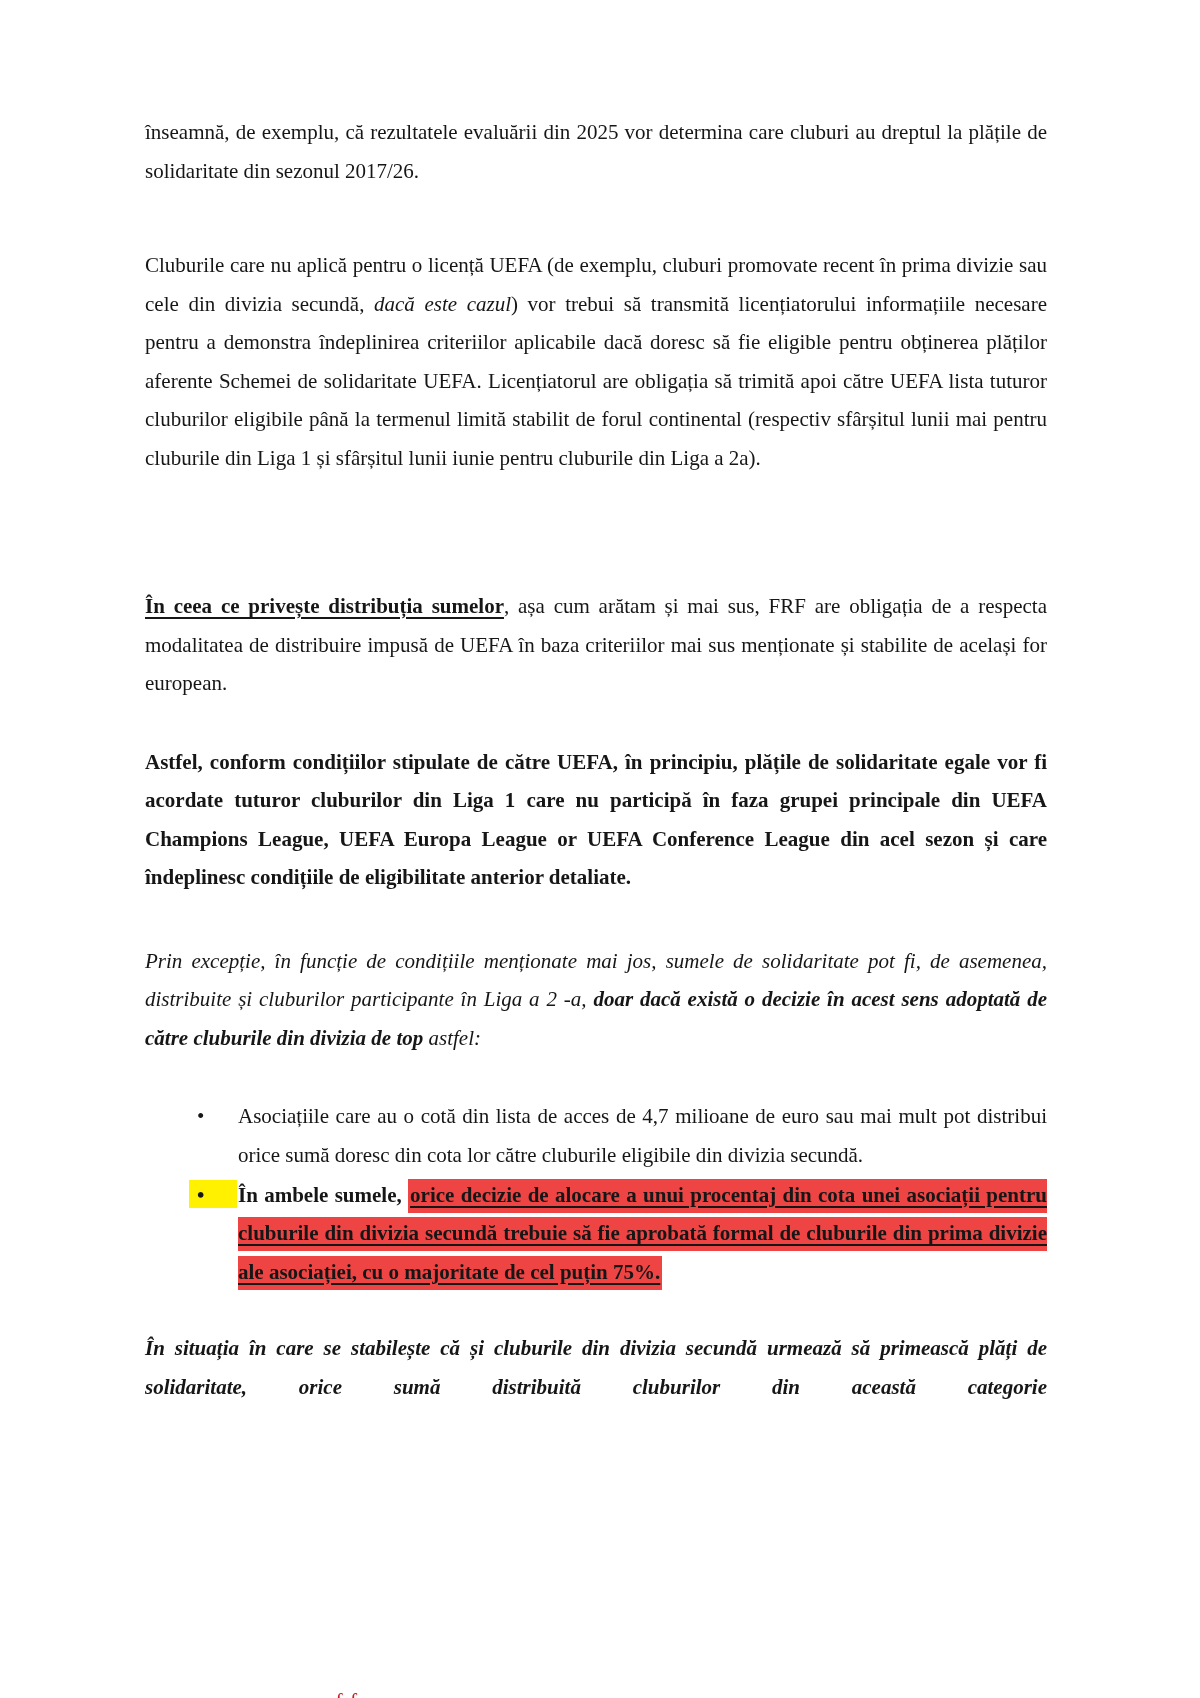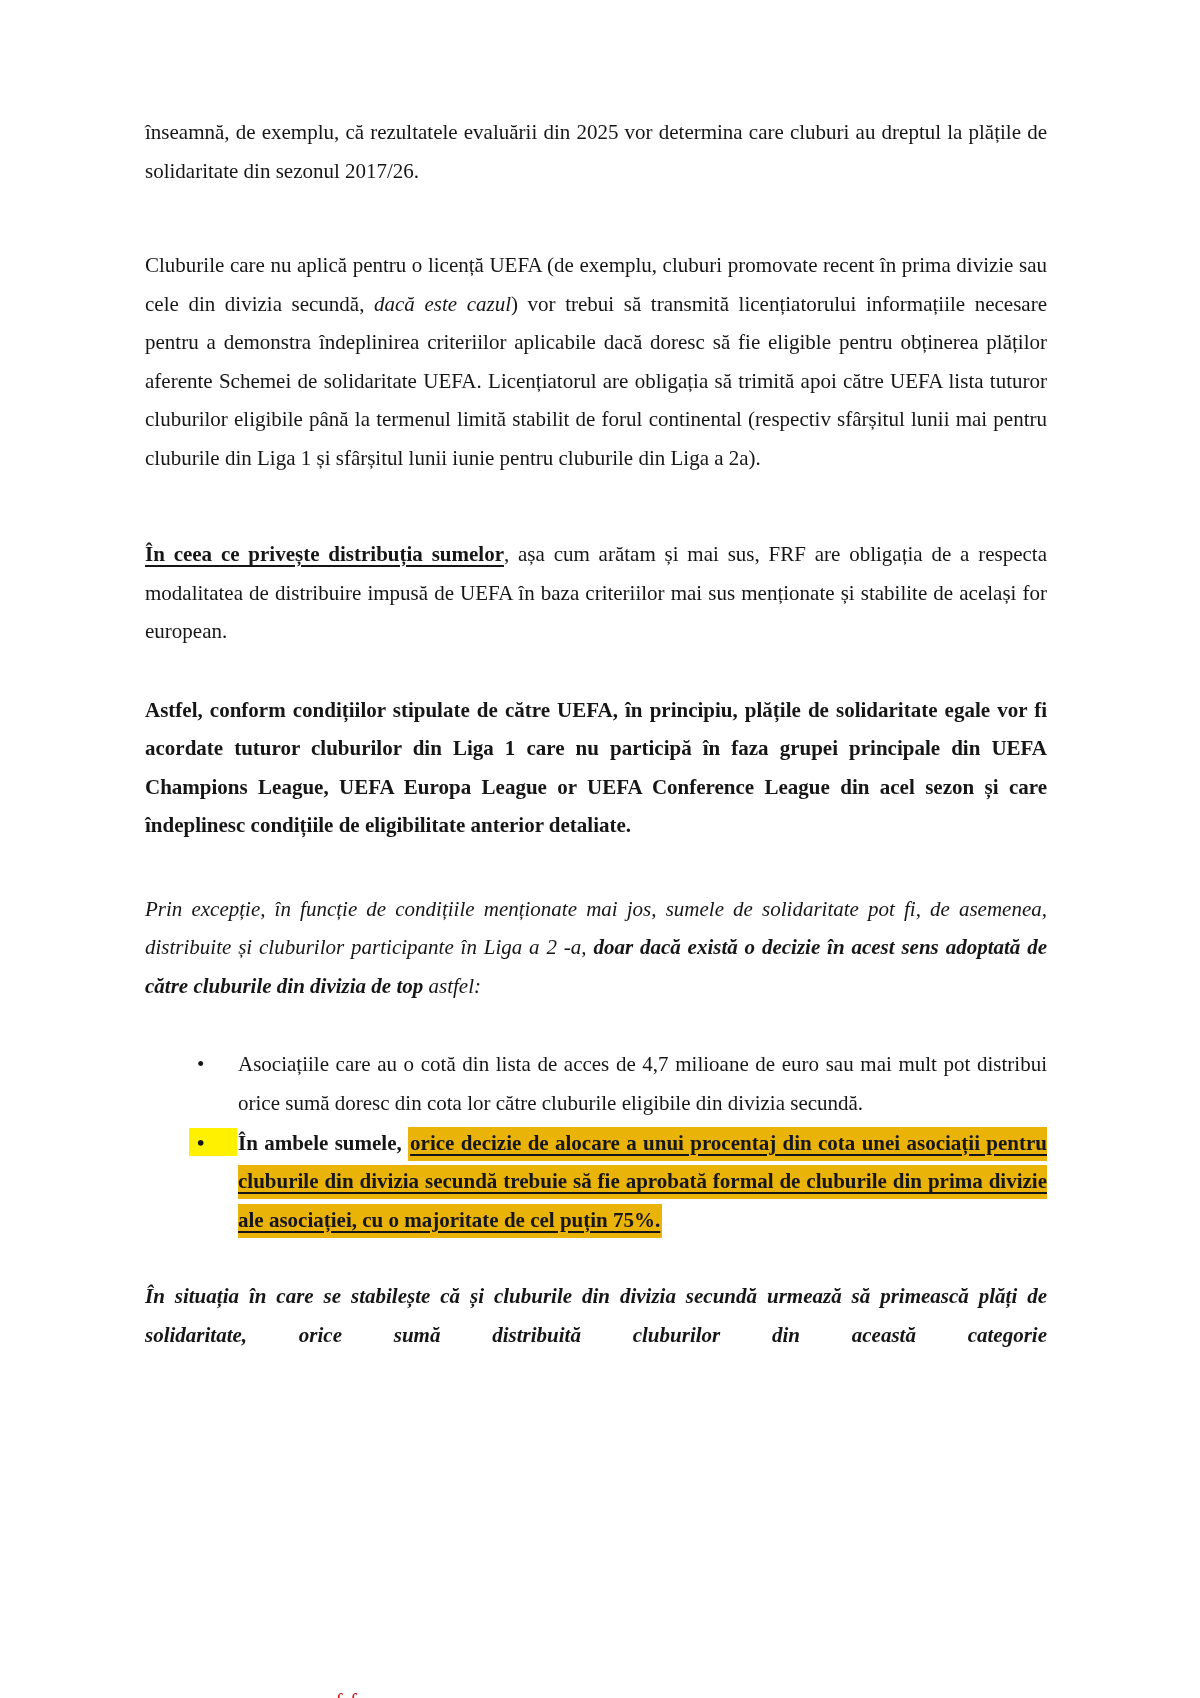--- a/index.html
+++ b/index.html
@@ -26,21 +26,21 @@
     width: 133px;
     height: 181px;
     margin: 0 54px 0 -55px;
   }
   .logo-float svg { display: block; width: 100%; height: 100%; }
 
   .p1 { margin-bottom: 56px; }
 
   .clear { clear: both; }
 
-  .p3 { margin-top: 58px; }
+  .p3 { margin-top: 110px; }
   .p4 { margin-top: 40px; font-weight: bold; }
   .p5 { margin-top: 45px; font-style: italic; }
 
   .heading-lead {
     font-weight: bold;
     text-decoration: underline;
     text-decoration-thickness: 2.2px;
     text-underline-offset: 4px;
   }
 
@@ -70,21 +70,21 @@
     left: -8px;
     right: -4px;
     top: 4px;
     bottom: 6px;
     background: #fff100;
     z-index: -1;
   }
   .li-b3 { font-weight: bold; }
 
   .hl {
-    background: #eab308;
+    background: #ef4444;
     padding: 4px 2px 6px 2px;
     margin-top: 16px;
   }
   .u {
     text-decoration: underline;
     text-decoration-thickness: 2.2px;
     text-underline-offset: 4px;
   }
 
   .p6 {

